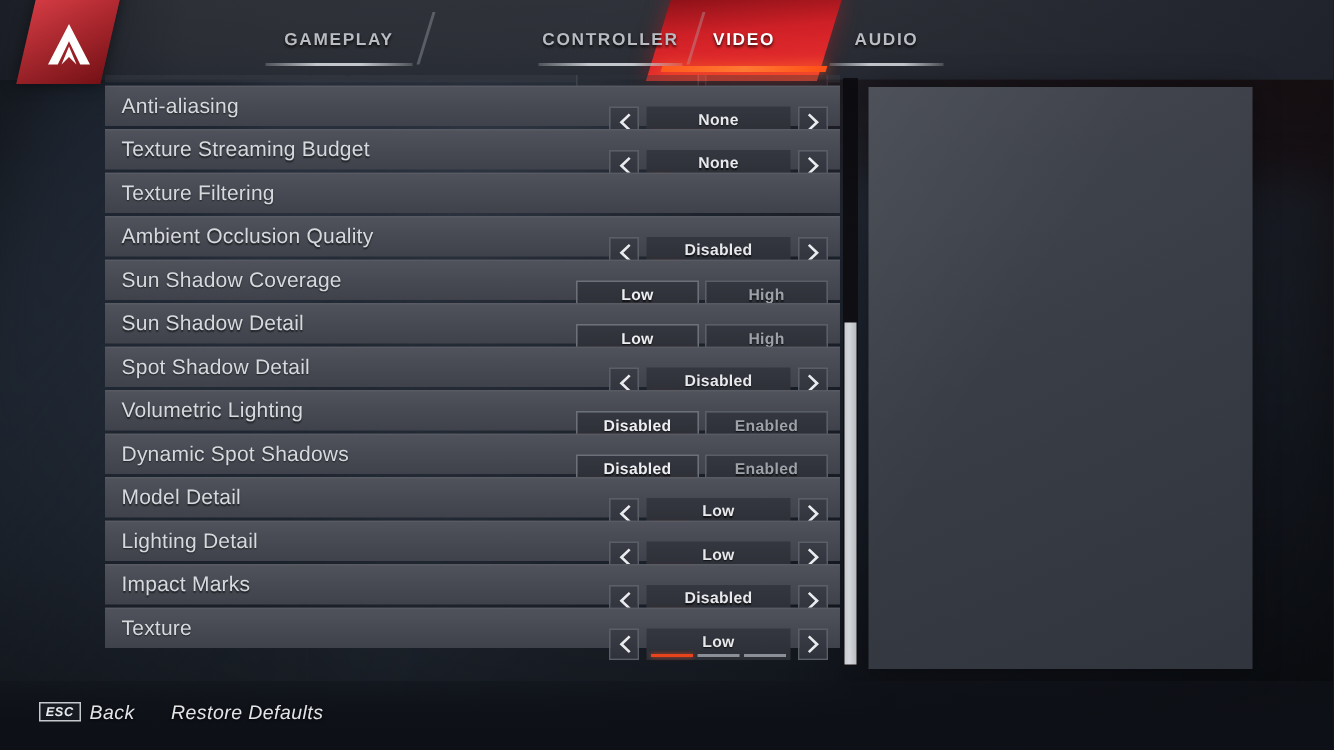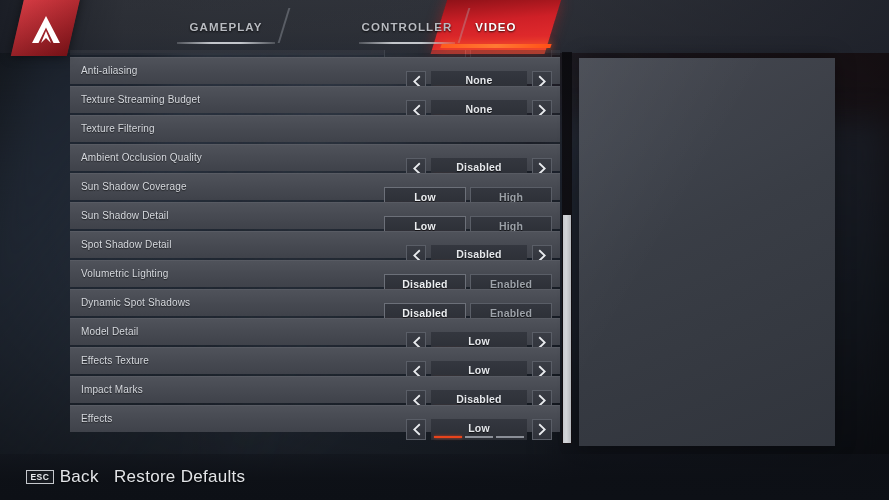--- a/index.html
+++ b/index.html
@@ -121,21 +121,21 @@
 
   .row {
     position:relative; height:27px; margin-bottom:2px;
     background:linear-gradient(180deg,#50535b 0%,#474a52 50%,#3f424a 100%);
     display:flex; align-items:center;
     box-shadow:inset 0 1px 0 rgba(255,255,255,.05);
   }
   .row.faded { opacity:.35; }
   .row-label {
     position:absolute; left:11px; top:0; height:27px; line-height:27px;
-    font-size:10px; color:#d6d9de; letter-spacing:.15px;
+    font-size:14px; color:#d6d9de; letter-spacing:.15px;
     text-shadow:0 1px 1px rgba(0,0,0,.55);
     white-space:nowrap;
   }
 
   .ctl { position:absolute; right:8px; top:3px; height:32px; display:flex; align-items:flex-end; }
 
   
   .arrow-btn {
     width:20px; height:21px; flex:0 0 20px;
     background:linear-gradient(180deg,#3a3d45,#2f323a);
@@ -203,34 +203,35 @@
   #desc-panel::after {
     content:""; position:absolute; inset:0;
     background:linear-gradient(120deg, rgba(255,255,255,.05), rgba(255,255,255,0) 40%);
   }
 
   
   #footer {
     position:absolute; left:0; bottom:0; width:889px; height:46px;
     background:linear-gradient(180deg, rgba(16,19,26,.55) 0%, rgba(13,16,22,.92) 55%, #0d1016 100%);
     z-index:7;
+    font-style:italic;
   }
   .foot-item {
     position:absolute; top:13px; display:flex; align-items:center; cursor:pointer;
   }
   #foot-back { left:26px; }
   #foot-restore { left:114px; }
   .keycap {
     border:1.5px solid #c5c8cd; color:#e8eaee;
     font-size:8.5px; font-weight:bold; letter-spacing:.4px;
     padding:1.5px 3.5px; line-height:1; margin-right:6px;
     background:rgba(255,255,255,.04);
   }
   .foot-label {
-    font-size:17px; color:#e2e4e8; letter-spacing:.3px;
+    font-size:13px; color:#e2e4e8; letter-spacing:.3px;
     text-shadow:0 1px 2px rgba(0,0,0,.8);
   }
 </style>
 </head>
 <body>
 
 <div id="bg">
   <div class="layer0"></div>
   <div class="smear1"></div>
   <div class="smear2"></div>
@@ -252,20 +253,24 @@
       <div class="tab" style="left: 352px; width: 110px;">
         <span class="tab-label">CONTROLLER</span>
         <div class="tab-underline"></div>
         <div class="tab-div"></div>
       </div>
       <div class="tab active" style="left: 455px; width: 82px; text-align: right;">
         <div class="tab-slab"></div>
         <span class="tab-label">VIDEO</span>
         <div class="tab-underline"></div>
       </div>
+      <div class="tab" style="left: 548px; width: 86px;">
+        <span class="tab-label">AUDIO</span>
+        <div class="tab-underline"></div>
+      </div>
     </div>
 </div>
 
 <div class="logo"></div>
 <div class="logo-mark">
   <svg viewBox="0 0 30 32">
     <path d="M15 2 L29 29 L22.5 29 L15 13.5 L7.5 29 L1 29 Z" fill="#ffffff"></path>
     <path d="M15 17 L20 29 L15 24 L10 29 Z" fill="#ffffff"></path>
   </svg>
 </div>
@@ -439,21 +444,21 @@
             </div>
           </div>
           <div class="arrow-btn">
             <svg viewBox="0 0 9 13">
               <path d="M1.8 0.6 L0.6 1.9 L5.4 6.5 L0.6 11.1 L1.8 12.4 L8 6.5 Z" fill="#e9ebee"></path>
             </svg>
           </div>
         </div>
       </div>
       <div class="row">
-        <div class="row-label">Effects Texture</div>
+        <div class="row-label">Lighting Detail</div>
         <div class="ctl">
           <div class="arrow-btn">
             <svg viewBox="0 0 9 13">
               <path d="M7.2 0.6 L8.4 1.9 L3.6 6.5 L8.4 11.1 L7.2 12.4 L1 6.5 Z" fill="#e9ebee"></path>
             </svg>
           </div>
           <div class="val-box">
             <span class="val-text">Low</span>
             <div class="segs">
               <div class="seg on"></div>
@@ -485,21 +490,21 @@
             </div>
           </div>
           <div class="arrow-btn">
             <svg viewBox="0 0 9 13">
               <path d="M1.8 0.6 L0.6 1.9 L5.4 6.5 L0.6 11.1 L1.8 12.4 L8 6.5 Z" fill="#e9ebee"></path>
             </svg>
           </div>
         </div>
       </div>
       <div class="row">
-        <div class="row-label">Effects</div>
+        <div class="row-label">Texture</div>
         <div class="ctl">
           <div class="arrow-btn">
             <svg viewBox="0 0 9 13">
               <path d="M7.2 0.6 L8.4 1.9 L3.6 6.5 L8.4 11.1 L7.2 12.4 L1 6.5 Z" fill="#e9ebee"></path>
             </svg>
           </div>
           <div class="val-box">
             <span class="val-text">Low</span>
             <div class="segs">
               <div class="seg on"></div>

